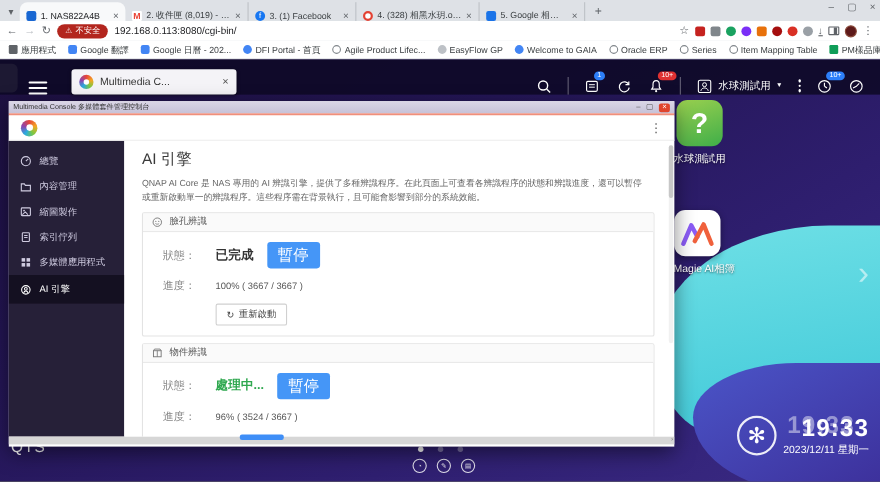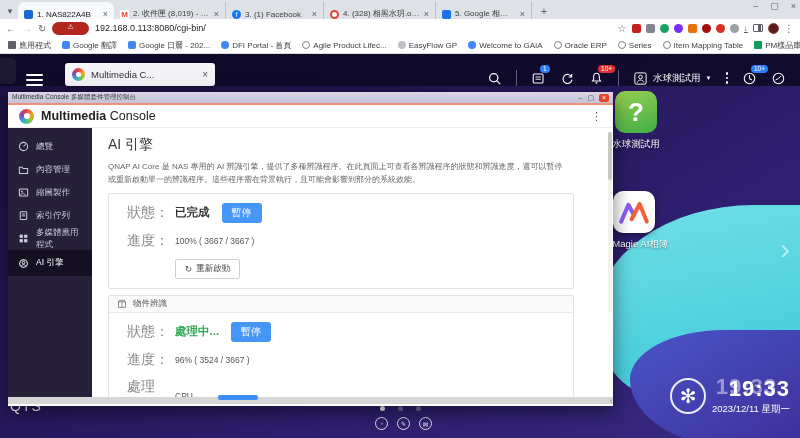--- a/index.html
+++ b/index.html
@@ -19,21 +19,21 @@
   .ico-nas { background:#1967d2; }
   .ico-gmail { background:#fff; color:#ea4335; font-weight:bold; font-size:8px; line-height:9px; text-align:center; border-radius:1px; }
   .ico-fb { background:#1877f2; border-radius:50%; color:#fff; font-size:7px; line-height:9px; text-align:center; }
   .ico-red { background:#fff; border:2px solid #e34133; border-radius:50%; }
   .ico-cal { background:#1a73e8; }
   .newtab-btn { width:16px; height:16px; margin-left:4px; font-size:11px; color:#5f6368; display:flex; align-items:center; justify-content:center; }
   .win-controls { position:absolute; right:4px; top:1px; display:flex; gap:12px; font-size:9px; color:#5f6368; }
   .addressbar { height:18px; background:#fff; display:flex; align-items:center; padding:0 6px; gap:6px; }
   .nav-ic { font-size:10px; color:#5f6368; }
   .nav-ic.dim { color:#b8bcc1; }
-  .sec-pill { display:flex; align-items:center; gap:3px; background:#b3261e; color:#fff; border-radius:8px; font-size:7.5px; padding:1px 7px; height:13px;flex-direction:column; }
+  .sec-pill { display:flex; align-items:center; gap:3px; background:#b3261e; color:#fff; border-radius:8px; font-size:7.5px; padding:1px 7px; height:13px; }
   .sec-pill .w-ic { font-size:7px; }
   .url-text { font-size:9px; color:#202124; flex:1; white-space:nowrap; overflow:hidden; }
   .addr-right { display:flex; align-items:center; gap:5px; }
   .ext-dot { width:9px; height:9px; border-radius:50%; display:inline-block; }
   .ext-sq { width:9px; height:9px; border-radius:2px; display:inline-block; }
   .dl-ic { font-size:9px; color:#5f6368; border-bottom:1px solid #5f6368; line-height:8px; }
   .split-ic { width:10px; height:8px; border:1px solid #5f6368; border-radius:1px; position:relative; }
   .split-ic::after { content:""; position:absolute; right:1px; top:0; bottom:0; width:3px; background:#5f6368; }
   .avatar { width:11px; height:11px; border-radius:50%; background:#5d1a1a; border:1px solid #8a4a3a; }
   .bookmarksbar { height:17px; background:#fff; border-bottom:1px solid #dadce0; display:flex; align-items:center; padding:0 8px; gap:11px; overflow:hidden; }
@@ -106,37 +106,37 @@
   .tb-btn { font-size:7px; color:#555; line-height:8px; }
   .tb-btn.close { background:#e0442c; color:#fff; width:10px; height:8px; border-radius:2px; text-align:center; font-size:7px; }
   .accentline { height:2px; background:#ef8f7c; }
   .appheader { height:23px; background:#fff; display:flex; align-items:center; gap:7px; padding:0 11px; border-bottom:1px solid #eee; }
   .appheader .mc-logo { width:15px; height:15px; }
   .appheader .mc-logo::after { left:4.5px; top:4.5px; width:6px; height:6px; }
   .app-title { font-size:12.5px; color:#222; }
   .app-title b { font-weight:bold; }
   .app-kebab { margin-left:auto; font-size:11px; color:#555; }
   .winbody { position:absolute; top:36px; bottom:9px; left:0; right:0; display:flex; overflow:hidden; }
-  .sidebar { width:84px; background:#262038; flex:none; padding-top:7px; }
+  .sidebar { width:105px; background:#262038; flex:none; padding-top:7px; }
   .side-item { display:flex; align-items:center; gap:7px; height:23px; padding:0 10px; font-size:8.5px; color:#cfcbe0; }
   .side-item svg { flex:none; }
   .side-item.selected { background:#141021; color:#fff; height:26px; }
   .content { flex:1; position:relative; background:#fff; padding:8px 14px 0 16px; overflow:hidden; }
   .content h1 { font-size:14px; font-weight:400; color:#3a3a3a; margin-bottom:7px; }
   .content .desc { font-size:8px; color:#666; line-height:1.6; width:462px; margin-bottom:6px; }
   .panel { width:466px; border:1px solid #e3e3e3; border-radius:2px; margin-bottom:6px; background:#fff; }
   .panel-h { height:17px; background:#fafafa; border-bottom:1px solid #e9e9e9; display:flex; align-items:center; gap:6px; padding:0 8px; font-size:8.5px; color:#555; }
   .panel-b { padding:9px 0 9px 18px; }
   .prow { display:flex; align-items:center; margin-bottom:9px; }
   .prow:last-child { margin-bottom:0; }
-  .plabel { width:48px; font-size:14px; color:#888; flex:none; }
+  .plabel { width:48px; font-size:10px; color:#888; flex:none; }
   .pval-strong { font-size:11.5px; font-weight:bold; color:#333; }
   .pval-strong.green { color:#2fa84f; }
   .pval { font-size:8.5px; color:#555; }
-  .btn-pause { margin-left:12px; background:#4596f7; color:#fff; font-size:10px; border:none; border-radius:3px; padding:3px 10px; }
+  .btn-pause { margin-left:12px; background:#4596f7; color:#fff; font-size:14px; border:none; border-radius:3px; padding:3px 10px; }
   .btn-restart { margin-left:48px; background:#fff; border:1px solid #d0d0d0; border-radius:2px; color:#444; font-size:8.5px; padding:3px 9px; display:inline-flex; align-items:center; gap:4px; }
   .vscroll { position:absolute; right:1px; top:4px; width:4px; height:180px; background:#f1f1f1; border-radius:2px; }
   .vscroll i { display:block; width:4px; height:48px; background:#c7c7c7; border-radius:2px; }
   .hscroll { position:absolute; bottom:2px; left:0; right:0; height:7px; background:#d6d6d6; }
   .hscroll .thumb { position:absolute; left:210px; top:-2px; width:40px; height:5px; background:#3e8ef7; border-radius:2px; }
   .hscroll .harrow { position:absolute; right:1px; top:0; font-size:6px; color:#777; line-height:7px; }
 </style>
 </head>
 <body>
 
@@ -375,21 +375,20 @@
         <span class="tb-title">Multimedia Console 多媒體套件管理控制台</span>
         <span class="tb-controls">
           <span class="tb-btn">–</span>
           <span class="tb-btn">▢</span>
           <span class="tb-btn close">×</span>
         </span>
       </div>
       <div class="accentline"></div>
       <div class="appheader">
         <span class="mc-logo"></span>
-        <span class="app-title"><b>Multimedia</b><span> Console</span></span>
         <span class="app-kebab">⋮</span>
       </div>
       <div class="winbody">
         <div class="sidebar">
           <div class="side-item">
             <svg width="11" height="11" viewBox="0 0 12 12">
                 <circle cx="6" cy="6" r="4.5" fill="none" stroke="currentColor" stroke-width="1.1"></circle>
                 <line x1="6" y1="6" x2="8.4" y2="3.8" stroke="currentColor" stroke-width="1.1"></line>
               </svg>
             <span>總覽</span>
@@ -432,20 +431,29 @@
                 <path d="M3.8 9.2 C4.2 7.6 5 7.2 6 7.2 C7 7.2 7.8 7.6 8.2 9.2" fill="none" stroke="currentColor" stroke-width="1"></path>
               </svg>
             <span>AI 引擎</span>
           </div>
         </div>
         <div class="content">
           <h1>AI 引擎</h1>
           <p class="desc">QNAP AI Core 是 NAS 專用的 AI 辨識引擎，提供了多種辨識程序。在此頁面上可查看各辨識程序的狀態和辨識進度，還可以暫停或重新啟動單一的辨識程序。這些程序需在背景執行，且可能會影響到部分的系統效能。</p>
 
           <div class="panel">
+            <div class="panel-h">
+              <svg width="10" height="10" viewBox="0 0 12 12">
+                  <circle cx="6" cy="6" r="4.6" fill="none" stroke="#777" stroke-width="1"></circle>
+                  <circle cx="4.4" cy="5" r="0.7" fill="#777"></circle>
+                  <circle cx="7.6" cy="5" r="0.7" fill="#777"></circle>
+                  <path d="M4 7.4 C4.7 8.4 7.3 8.4 8 7.4" fill="none" stroke="#777" stroke-width="0.9"></path>
+                </svg>
+              <span>臉孔辨識</span>
+            </div>
             <div class="panel-b">
               <div class="prow">
                 <span class="plabel">狀態：</span>
                 <span class="pval-strong">已完成</span>
                 <button class="btn-pause">暫停</button>
               </div>
               <div class="prow">
                 <span class="plabel">進度：</span>
                 <span class="pval">100% ( 3667 / 3667 )</span>
               </div>

